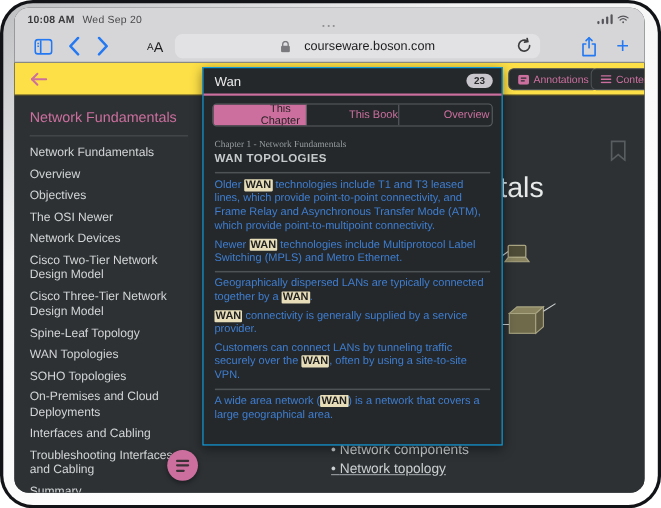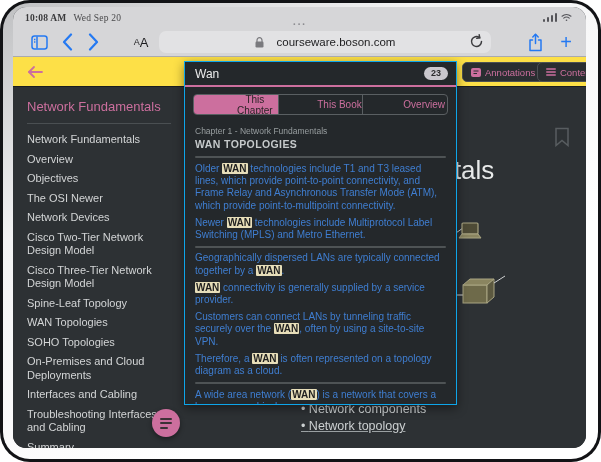--- a/index.html
+++ b/index.html
@@ -9,21 +9,21 @@
 
   
   .frame { position:absolute; inset:0; border-radius:30px; background:#121316; }
   .bezel { position:absolute; inset:3px; border-radius:27px;
            background:linear-gradient(150deg,#bfc0c2 0%,#f3f3f4 30%,#ffffff 70%); }
   .screen { position:absolute; left:13px; top:7px; width:573px; height:441px;
             border-radius:13px; overflow:hidden; background:#2d3134; }
 
   
   .chrome { position:absolute; left:0; top:0; width:573px; height:50px; background:#d6d6d8; border-bottom:1px solid #aaaaad; }
-  .statusbar { position:absolute; left:0; top:0; width:100%; height:20px; font-size:9.5px; font-weight:bold; color:#3a3a3c;font-family:Liberation Serif, serif; }
+  .statusbar { position:absolute; left:0; top:0; width:100%; height:20px; font-size:9.5px; font-weight:bold; color:#3a3a3c; }
   .status-left { position:absolute; left:12px; top:6px; letter-spacing:.2px; }
   .status-left .date { font-weight:normal; margin-left:7px; color:#4a4a4c; }
   .mt-dots { position:absolute; left:50%; top:11px; transform:translateX(-50%); color:#8b8b90; font-size:11px; letter-spacing:1px; }
   .status-right { position:absolute; right:14px; top:6px; display:flex; gap:4px; align-items:flex-end; height:9px; }
   .sig { display:flex; gap:1.5px; align-items:flex-end; }
   .sig i { display:block; width:2.5px; background:#55555a; border-radius:1px; }
   .wifi { width:11px; height:9px; color:#55555a; }
 
   .toolbar { position:absolute; left:0; top:20px; width:100%; height:30px; }
   .tb-icon { position:absolute; top:5px; width:20px; height:20px; display:flex; align-items:center; justify-content:center; color:#2479f2; cursor:pointer; }
@@ -69,21 +69,21 @@
   .search-input { position:absolute; left:0; top:0; width:100%; height:23px; background:transparent; border:none; outline:none;
                   color:#ececec; font-size:12px; padding:0 46px 0 10px; font-family:"Liberation Sans", sans-serif; }
   .count-badge { position:absolute; right:8px; top:4.5px; background:#c9c7cd; color:#2c2c2e; font-size:9px; font-weight:bold;
                  border-radius:8px; padding:2px 7px; line-height:1; }
   .tabs { display:flex; flex:0 0 auto; margin:7px 8px 5px; border:1px solid #5a5f62; border-radius:4px; overflow:hidden; height:21px; }
   .tab { flex:1 1 0; display:flex; align-items:center; justify-content:center; font-size:10px; color:var(--accent);
          background:transparent; border:none; border-right:1px solid #5a5f62; cursor:pointer; font-family:"Liberation Sans", sans-serif;padding-left:38px; }
   .tab:last-child { border-right:none; }
   .tab.selected { background:var(--accent); color:#2a2326; }
   .results { flex:1 1 auto; overflow:hidden; padding:2px 10px 4px; }
-  .res-chapter { color:#989ea0; font-size:8.5px; margin-top:4px; }
+  .res-chapter { color:#989ea0; font-size:8.5px; margin-top:4px;font-family:Liberation Serif, serif; }
   .res-topic { color:#c6cacb; font-size:10.5px; font-weight:bold; letter-spacing:.4px; margin:2px 0 6px; }
   .group-rule { border:none; border-top:2px solid #4e5355; margin:4px 0; border-radius:1px; }
   .result { color:var(--link); font-size:10px; line-height:12.4px; margin:4.5px 0; cursor:pointer; }
   .hl { background:var(--hl); color:#1f1f1f; font-weight:bold; padding:0 1px; border-radius:1px; }
 
   
   .fab { position:absolute; left:139px; top:352px; width:28px; height:28px; border-radius:50%; background:var(--accent);
          z-index:6; display:flex; flex-direction:column; align-items:center; justify-content:center; gap:2.5px; cursor:pointer;
          box-shadow:0 2px 5px rgba(0,0,0,.4); }
   .fab i { display:block; height:2px; background:#3c3136; border-radius:1px; }
@@ -252,21 +252,20 @@
         <div class="results" id="results">
           <div class="res-chapter">Chapter 1 - Network Fundamentals</div>
           <div class="res-topic">WAN TOPOLOGIES</div>
         <hr class="group-rule">
             <p class="result"><span>Older </span><span class="hl">WAN</span><span> technologies include T1 and T3 leased lines, which provide point-to-point connectivity, and Frame Relay and Asynchronous Transfer Mode (ATM), which provide point-to-multipoint connectivity.</span></p>
             <p class="result"><span>Newer </span><span class="hl">WAN</span><span> technologies include Multiprotocol Label Switching (MPLS) and Metro Ethernet.</span></p>
             <hr class="group-rule">
             <p class="result"><span>Geographically dispersed LANs are typically connected together by a </span><span class="hl">WAN</span><span>.</span></p>
             <p class="result"><span class="hl">WAN</span><span> connectivity is generally supplied by a service provider.</span></p>
             <p class="result"><span>Customers can connect LANs by tunneling traffic securely over the </span><span class="hl">WAN</span><span>, often by using a site-to-site VPN.</span></p>
-            <p class="result"><span>Therefore, a </span><span class="hl">WAN</span><span> is often represented on a topology diagram as a cloud.</span></p>
             <hr class="group-rule">
             <p class="result"><span>A wide area network (</span><span class="hl">WAN</span><span>) is a network that covers a large geographical area.</span></p>
           </div>
       </div>
 
       <div class="fab">
         <i></i>
           <i></i>
           <i></i>
       </div>

